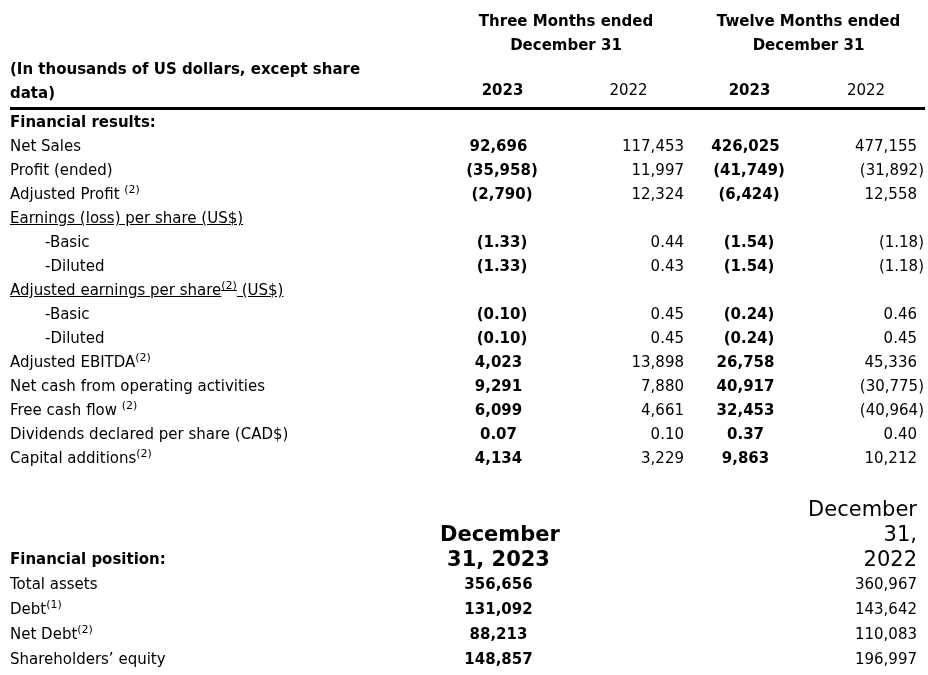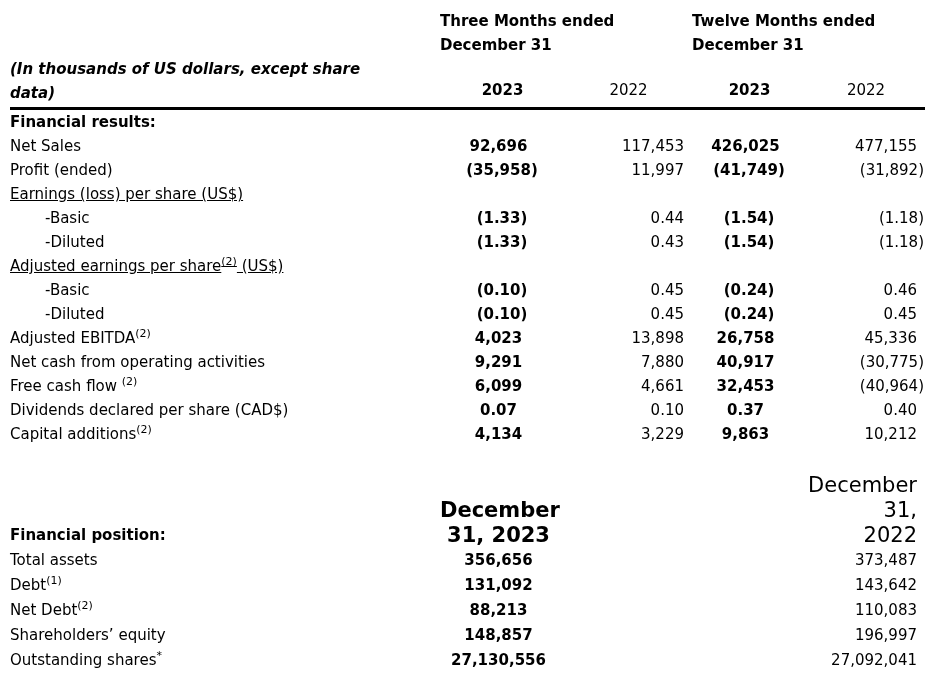--- a/index.html
+++ b/index.html
@@ -15,26 +15,26 @@
   col.c-label { width: 430px; }
   col.c-v1 { width: 125px; }
   col.c-v2 { width: 127px; }
   col.c-v3 { width: 115px; }
   col.c-v4 { width: 118px; }
 
   td { vertical-align: bottom; }
 
   
   .grp {
-    font-weight: bold; 
+    font-weight: bold; text-align: center;
     white-space: pre-line; line-height: 19px;
     vertical-align: top; padding-top: 3px;
   }
   .units {
-    font-weight: bold; font-style: italic;
+    font-weight: bold; 
     white-space: pre-line; line-height: 20px;
     padding-bottom: 2px;
   }
   .yr { text-align: center; padding-bottom: 5px; }
   tr.rule td { border-bottom: 3px solid #000000; }
 
   
   .results td { line-height: 24px; }
   .lbl { text-align: left; }
   .sect { font-weight: bold; }
@@ -94,20 +94,27 @@
         <td class="num">117,453</td>
         <td class="num b">426,025</td>
         <td class="num">477,155</td>
       </tr>
       <tr>
         <td class="lbl"><span>Profit (ended)</span></td>
         <td class="num b paren">(35,958)</td>
         <td class="num">11,997</td>
         <td class="num b paren">(41,749)</td>
         <td class="num paren">(31,892)</td>
+      </tr>
+      <tr>
+        <td class="lbl"><span>Adjusted Profit </span><sup>(2)</sup></td>
+        <td class="num b paren">(2,790)</td>
+        <td class="num">12,324</td>
+        <td class="num b paren">(6,424)</td>
+        <td class="num">12,558</td>
       </tr>
       <tr>
         <td class="lbl"><span class="u">Earnings (loss) per share (US$)</span></td>
         <td class="num b"></td>
         <td class="num"></td>
         <td class="num b"></td>
         <td class="num"></td>
       </tr>
       <tr>
         <td class="lbl ind"><span>-Basic</span></td>
@@ -198,21 +205,21 @@
         <td></td>
         <td></td>
         <td class="num">December 31,
 2022</td>
       </tr>
       <tr>
         <td class="lbl"><span>Total assets</span></td>
         <td class="num b">356,656</td>
         <td></td>
         <td></td>
-        <td class="num">373,487</td>
+        <td class="num">360,967</td>
       </tr>
       <tr>
         <td class="lbl"><span>Debt</span><sup>(1)</sup></td>
         <td class="num b">131,092</td>
         <td></td>
         <td></td>
         <td class="num">143,642</td>
       </tr>
       <tr>
         <td class="lbl"><span>Net Debt</span><sup>(2)</sup></td>

